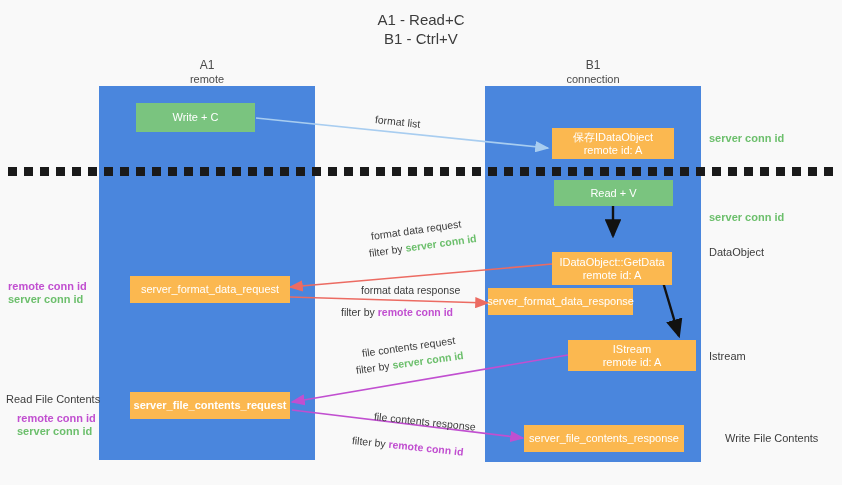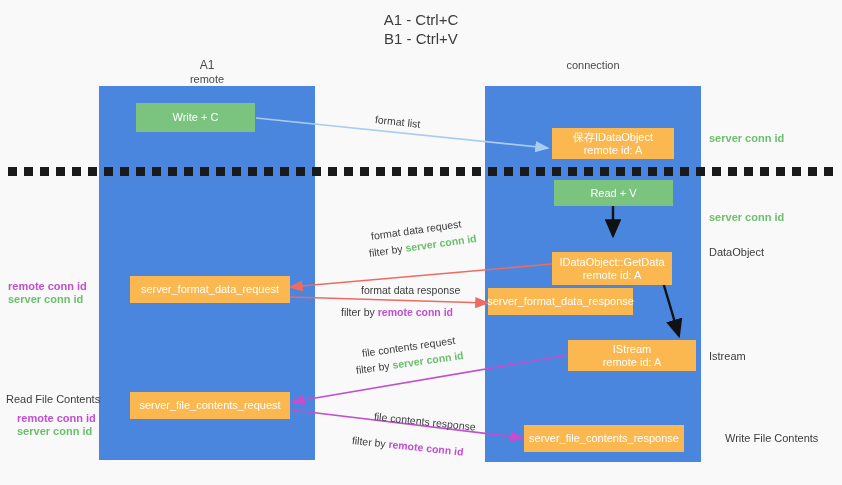--- a/index.html
+++ b/index.html
@@ -100,29 +100,30 @@
     width: 842px; height: 485px;
     pointer-events: none;
   }
 </style>
 </head>
 <body>
 
 <div id="stage">
 
   <div class="title">
-    <div>A1 - Ctrl+C</div>
+    <div>A1 - Read+C</div>
     <div>B1 - Ctrl+V</div>
   </div>
 
   <div class="lane-head" style="left:99px; top:58px; width:216px;">
     <div class="big">A1</div>
     <div>remote</div>
   </div>
   <div class="lane-head" style="left:485px; top:58px; width:216px;">
+    <div class="big">B1</div>
     <div>connection</div>
   </div>
 
   <div class="lane" style="left:99px;  top:86px; width:216px; height:374px;"></div>
   <div class="lane" style="left:485px; top:86px; width:216px; height:376px;"></div>
 
   <svg class="arrows" viewBox="0 0 842 485" xmlns="http://www.w3.org/2000/svg">
     <defs>
       <marker id="ah-blue" markerWidth="9" markerHeight="7" refX="8" refY="3.5" orient="auto">
         <polygon points="0 0, 9 3.5, 0 7" fill="#a8cdf0"></polygon>
@@ -154,21 +155,21 @@
   </svg>
 
   <div class="box green" style="left:136px; top:103px; width:119px; height:29px;">
     <span>Write + C</span>
   </div>
 
   <div class="box orange" style="left:130px; top:276px; width:160px; height:27px;">
     <span>server_format_data_request</span>
   </div>
 
-  <div class="box orange" style="left:130px; top:392px; width:160px; height:27px;">
+  <div class="box orange" style="left:130px; top:392px; width:160px; height:27px;font-weight:bold;">
     <span>server_file_contents_request</span>
   </div>
 
   <div class="box orange" style="left:552px; top:128px; width:122px; height:31px;">
     <span>保存IDataObject</span>
     <span>remote id: A</span>
   </div>
 
   <div class="box green" style="left:554px; top:180px; width:119px; height:26px;">
     <span>Read + V</span>

